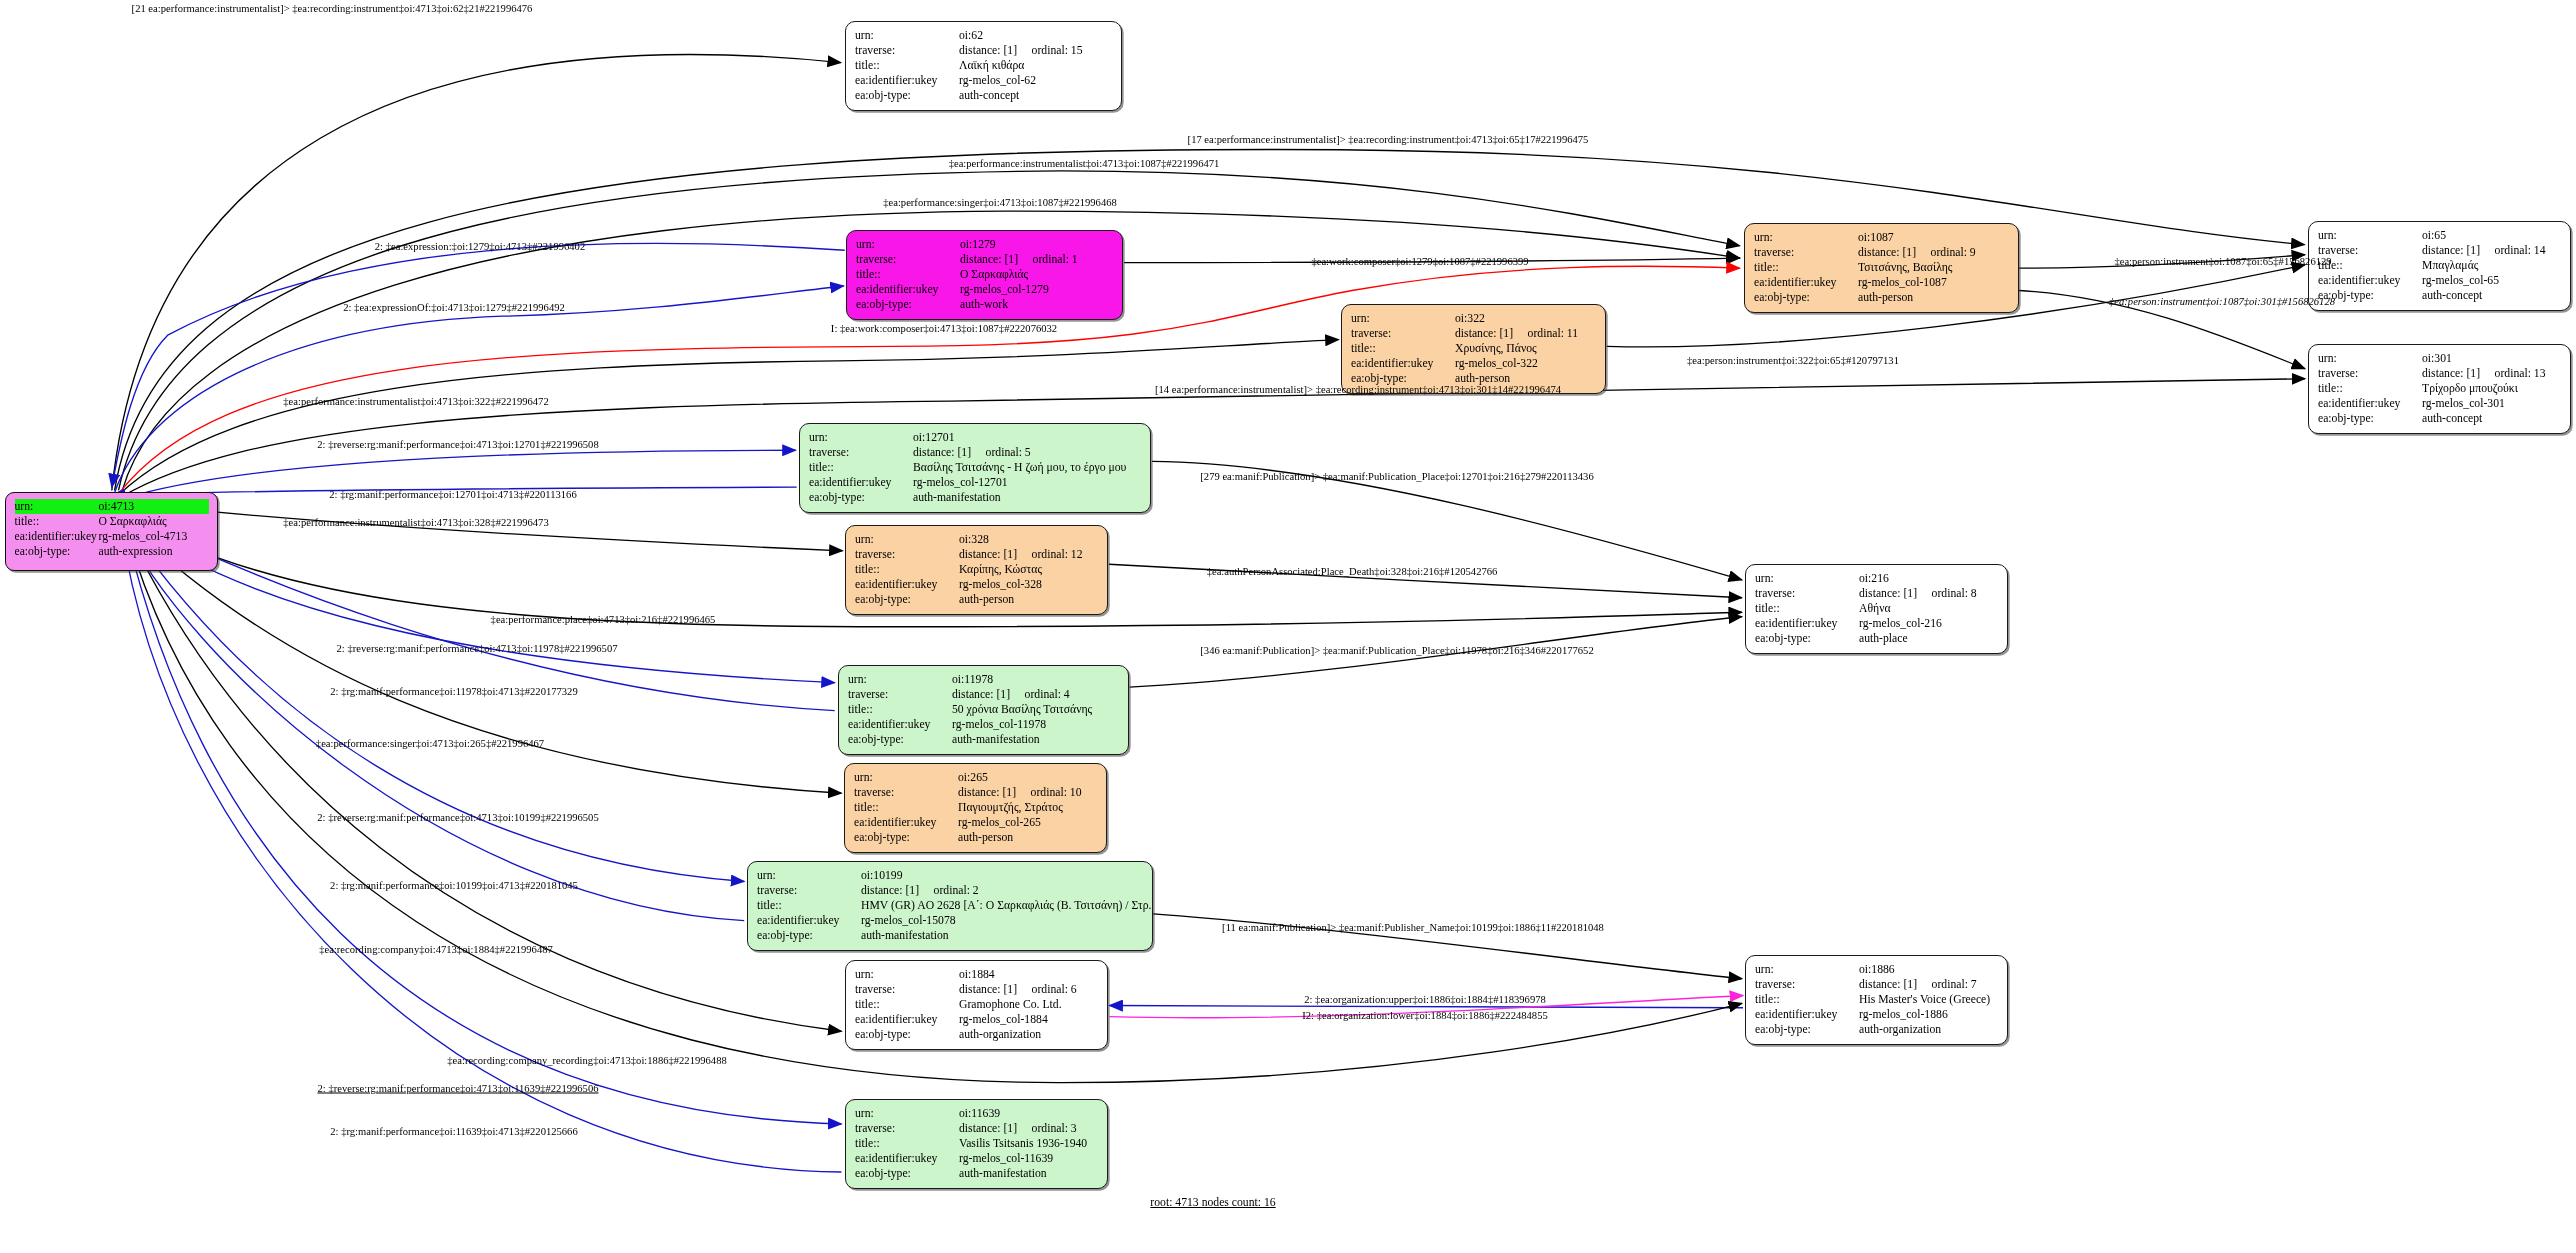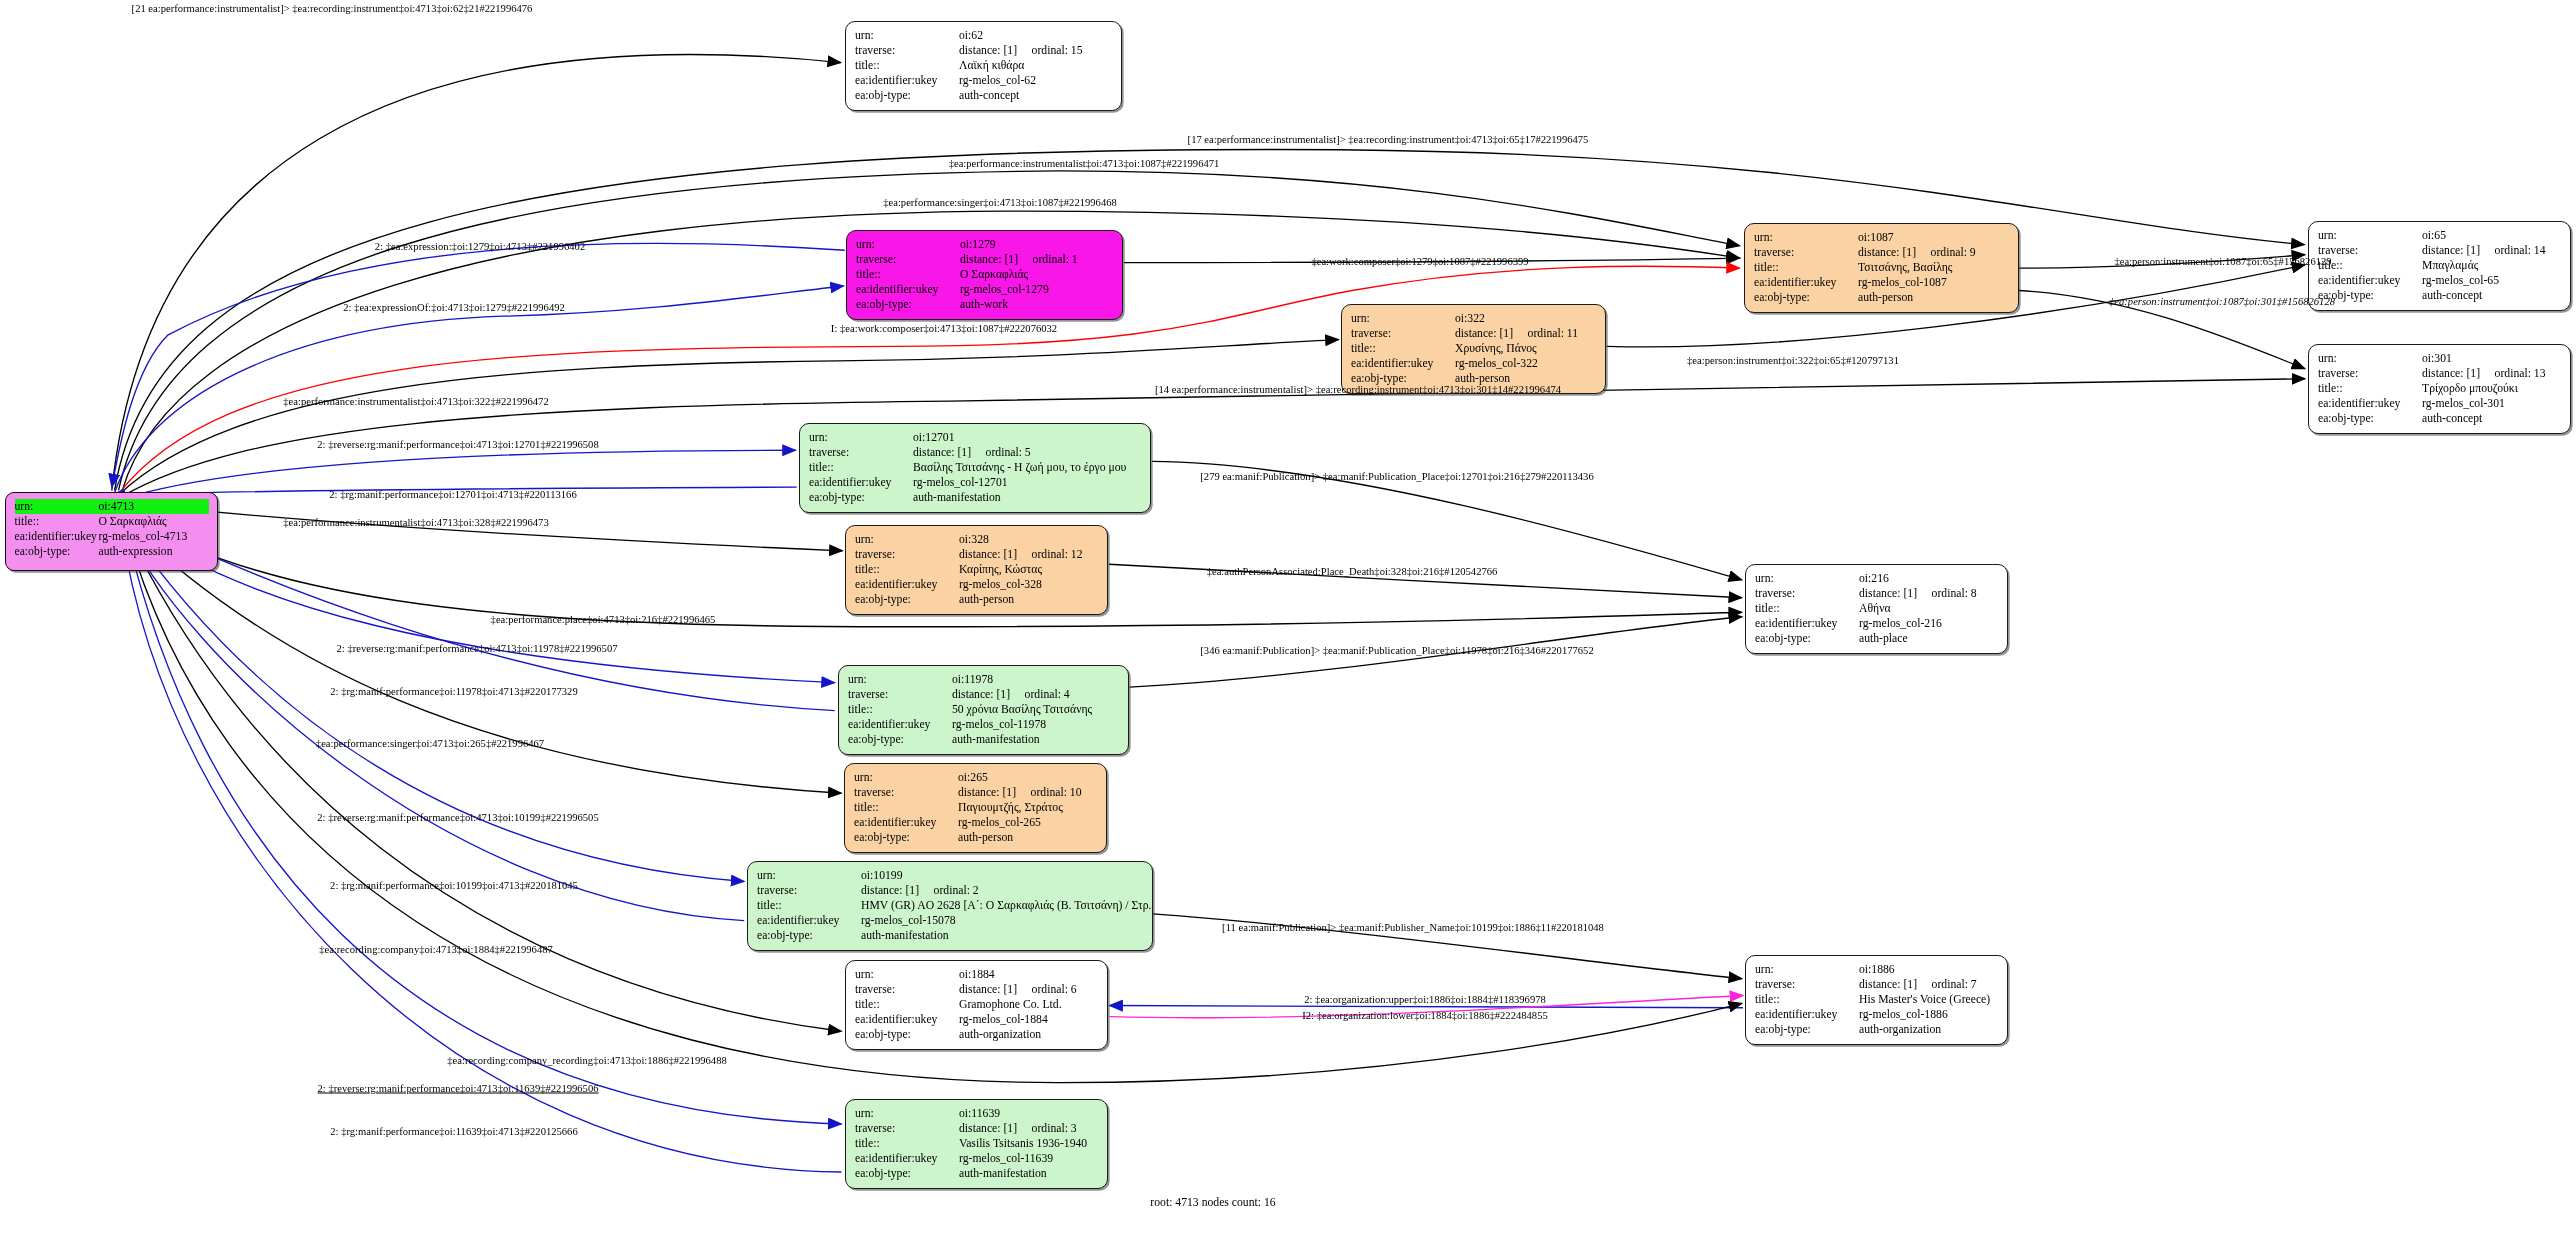--- a/index.html
+++ b/index.html
@@ -73,20 +73,21 @@
     white-space: nowrap;
     transform: translate(-50%, -50%);
     font-family: "Liberation Serif", "DejaVu Serif", serif;
   }
   .footer {
     position: absolute;
     font-size: 11.7px;
     color: #000;
     transform: translateX(-50%);
     white-space: nowrap;
+    text-decoration: underline;
   }
 </style>
 </head>
 <body>
 
 <div id="canvas">
 
   <svg id="edge-layer" viewBox="0 0 4611 2243" xmlns="http://www.w3.org/2000/svg">
     <defs>
       <marker id="ah-k" markerWidth="11" markerHeight="9" refX="10" refY="4.5" orient="auto">

